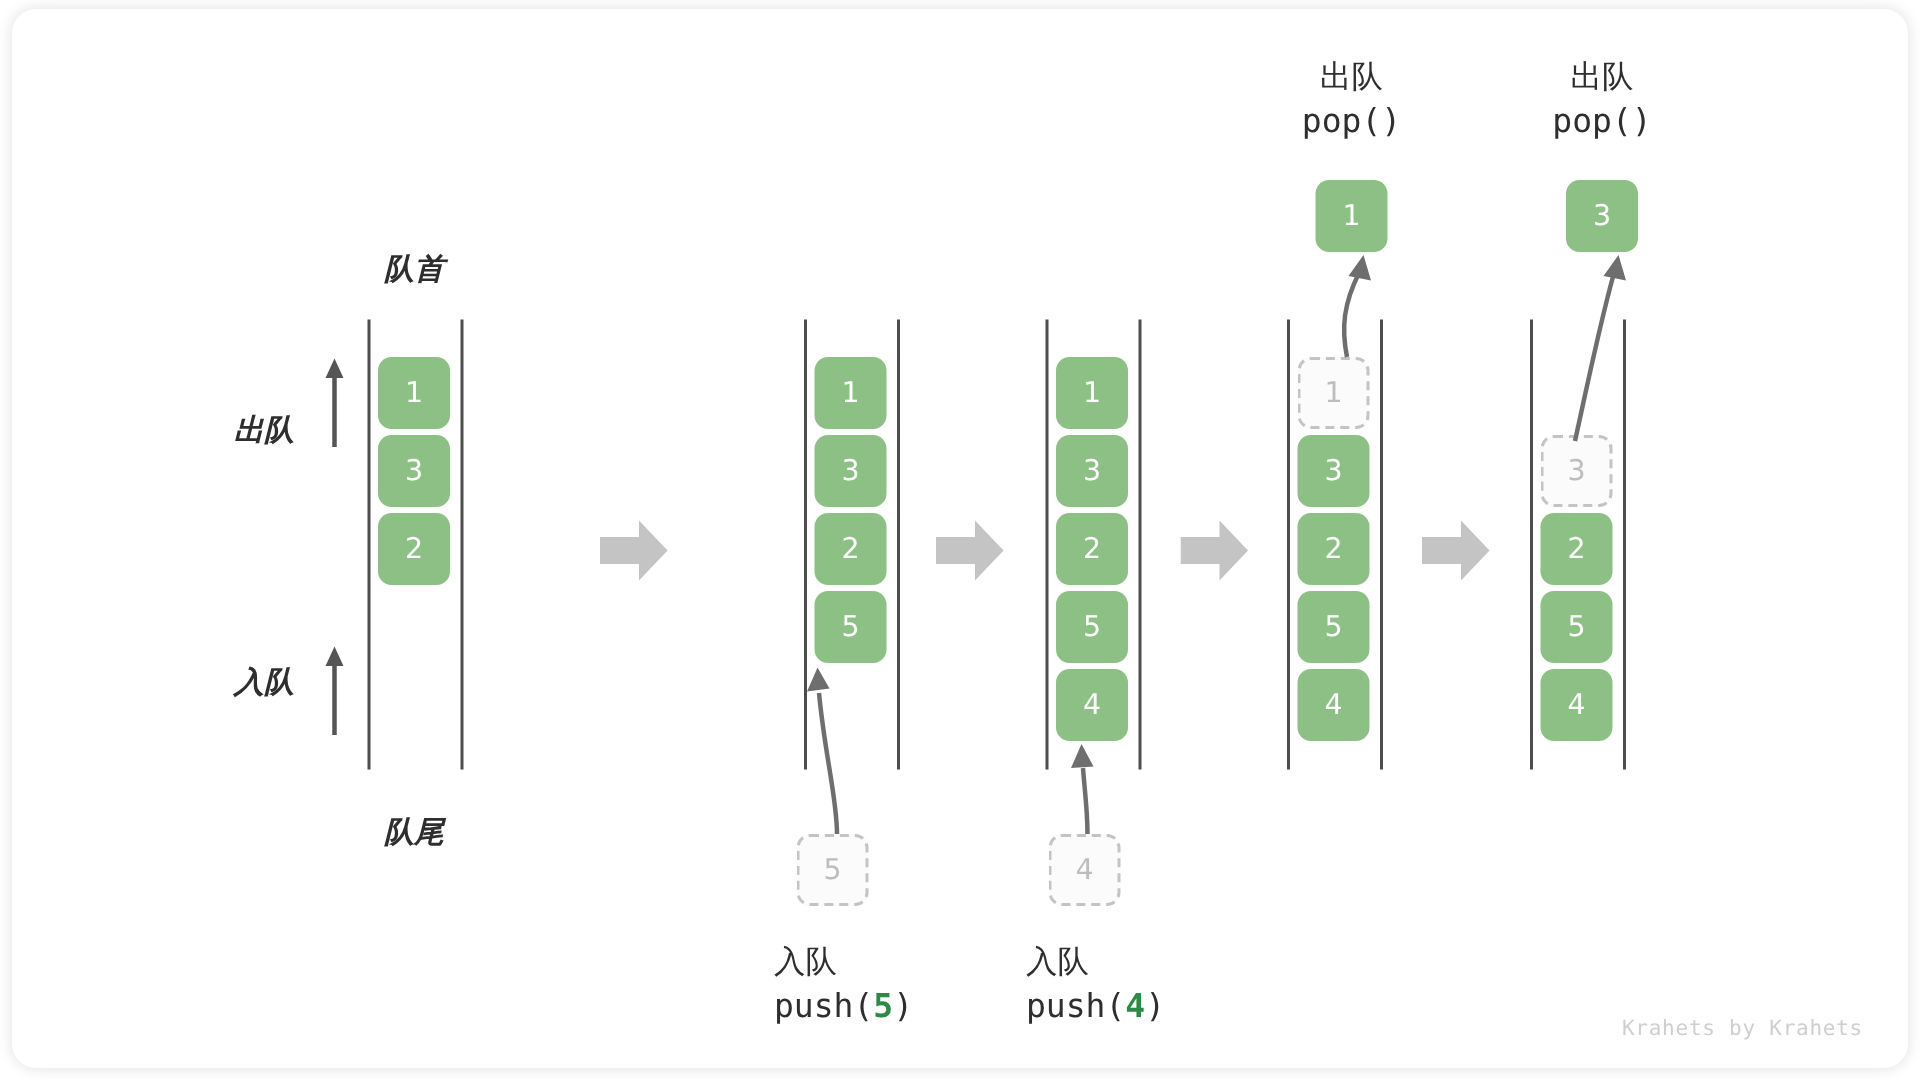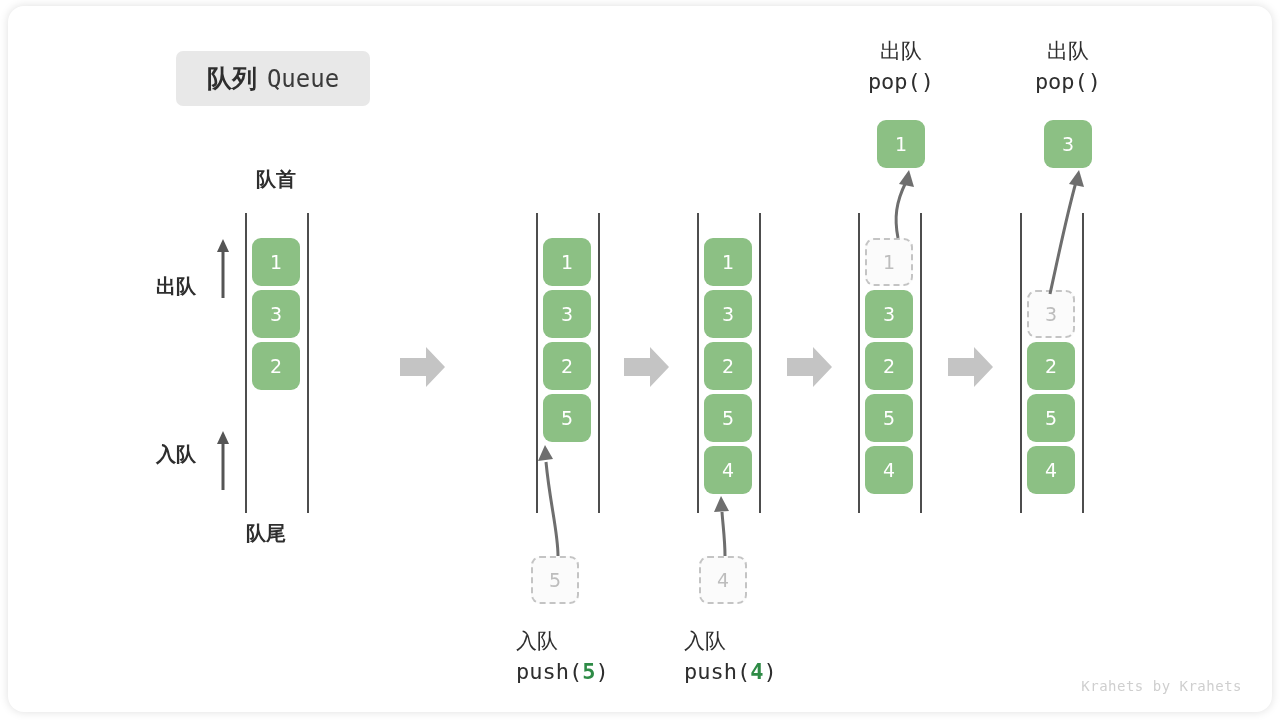--- a/index.html
+++ b/index.html
@@ -51,23 +51,24 @@
     font-family: "DejaVu Sans Mono", monospace;
   }
 
   
   .label-cn {
     font-size: 20px;
     font-weight: bold;
     color: #2e2e2e;
     font-family: "DejaVu Sans", sans-serif;
     white-space: nowrap;
+    font-style: italic;
   }
   .label-front { left: 238px; top: 160px; width: 60px; text-align: center; }
-  .label-rear  { left: 238px; top: 514px; width: 60px; text-align: left; }
+  .label-rear  { left: 238px; top: 535px; width: 60px; text-align: center; }
   .label-deq   { left: 148px; top: 267px; }
   .label-enq   { left: 148px; top: 435px; }
 
   
   .dir-arrow { width: 14px; }
   .dir-arrow svg { display: block; }
 
   
   .rail {
     width: 2px;
@@ -130,24 +131,20 @@
     font-size: 14px;
     color: #cfcfcf;
     letter-spacing: 0.5px;
   }
 </style>
 </head>
 <body>
 
 <div class="card">
 
-  <div class="abs title-badge">
-    <span class="title-cn">队列</span>
-    <span class="title-en">Queue</span>
-  </div>
 
   <div class="abs label-cn label-front">队首</div>
   <div class="abs label-cn label-rear">队尾</div>
   <div class="abs label-cn label-deq">出队</div>
   <div class="abs label-cn label-enq">入队</div>
 
   <div class="abs dir-arrow" style="left:207px; top:232px;">
     <svg width="16" height="62" viewBox="0 0 16 62">
       <line x1="8" y1="60" x2="8" y2="12" stroke="#555" stroke-width="3"></line>
       <polygon points="8,1 2,14 14,14" fill="#555"></polygon>

